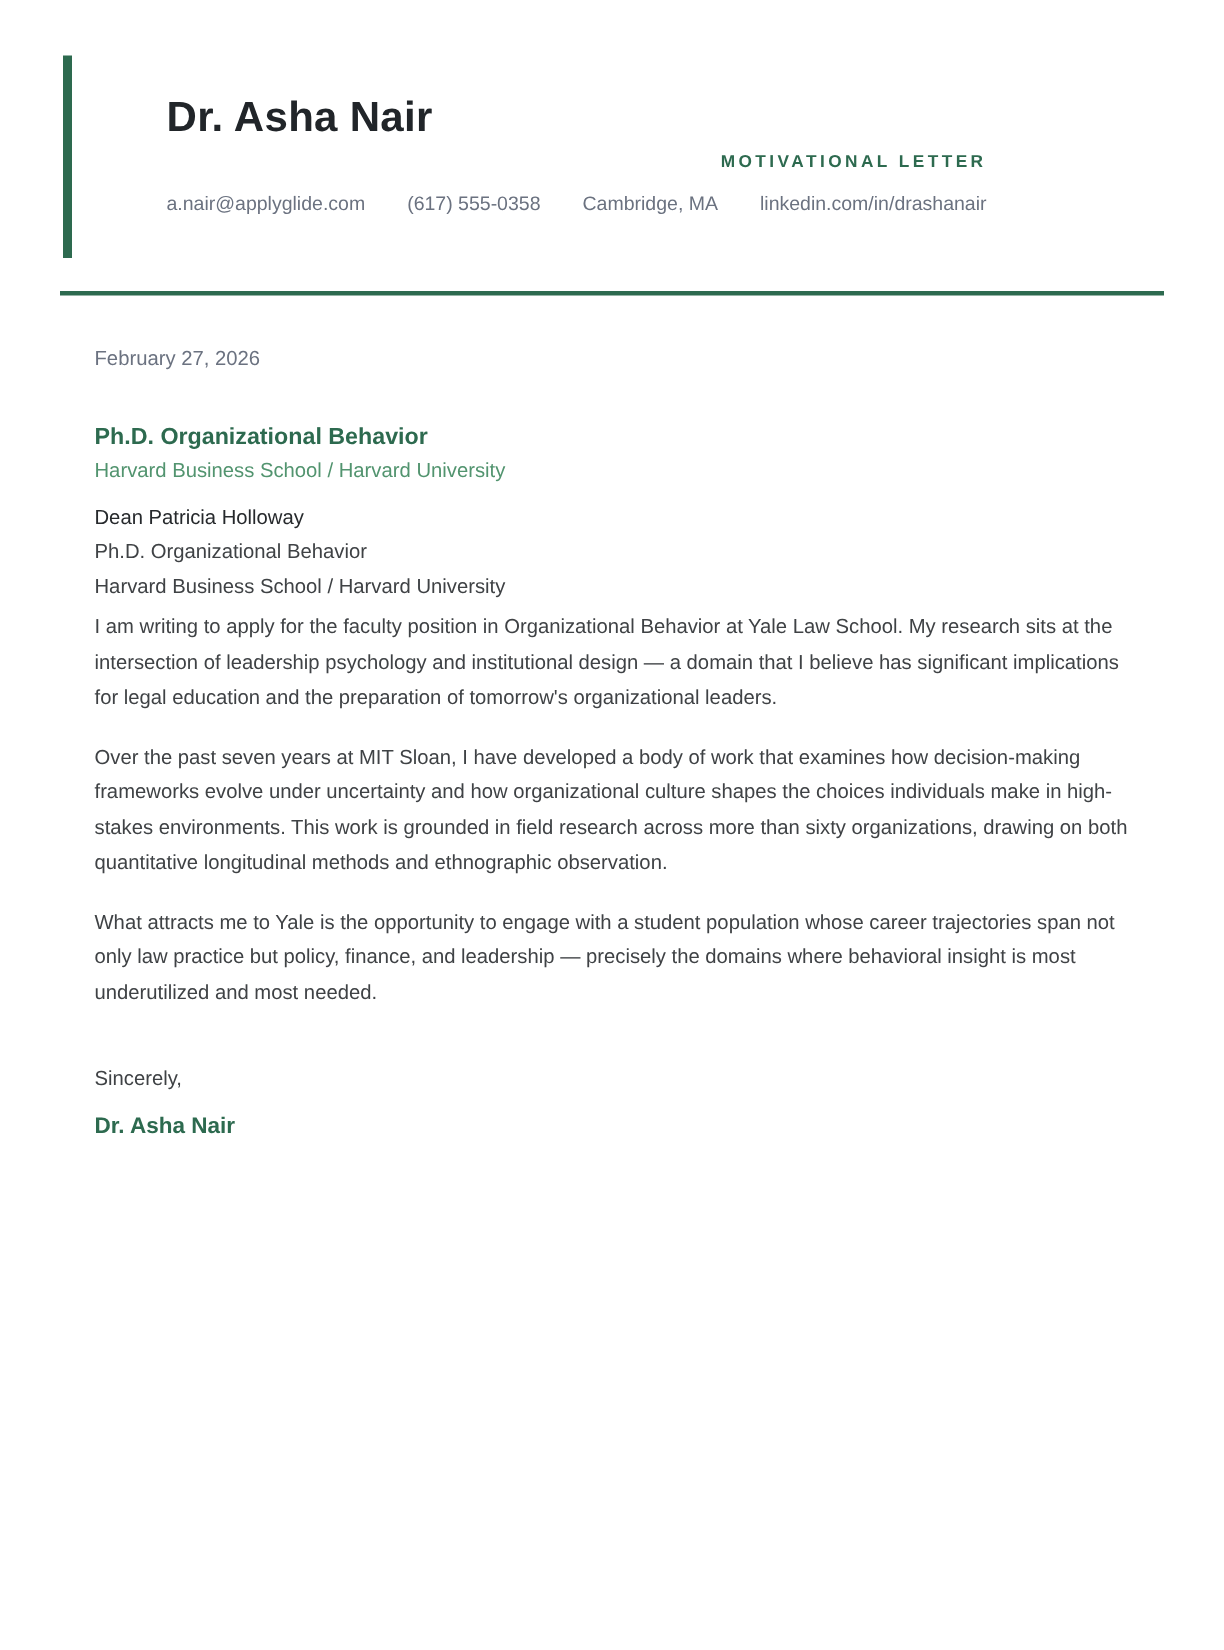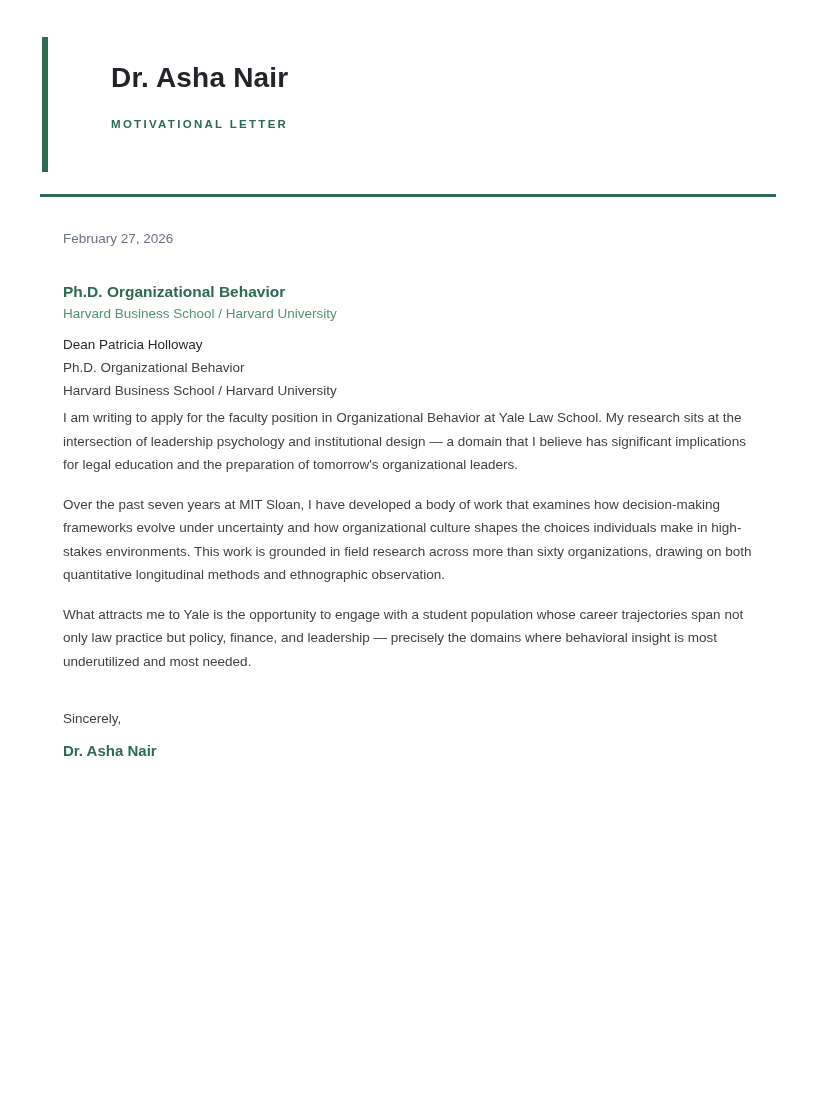--- a/index.html
+++ b/index.html
@@ -31,24 +31,25 @@
   .header-content{
     padding:27px 0 0 63px;
   }
   .name-title{
     font-size:28px;font-weight:bold;
     color:var(--text-dark);
     line-height:1;
     letter-spacing:.2px;
   }
   .doc-type{
-    margin-top:26px;
+    margin-top:10px;
     font-size:11.5px;font-weight:bold;
     letter-spacing:2.3px;
     color:var(--green-dark);
+    text-align:right;
   }
   .contact-row{
     margin-top:14px;
     display:flex;gap:28px;
     font-size:13px;
     color:var(--text-muted);
   }
   .divider{
     height:3px;
     background:var(--green-dark);
@@ -101,20 +102,26 @@
   }
 </style>
 </head>
 <body>
 
 <header class="header">
   <div class="accent-bar"></div>
   <div class="header-content">
     <div class="name-title">Dr. Asha Nair</div>
     <div class="doc-type">MOTIVATIONAL LETTER</div>
+    <div class="contact-row">
+      <span>a.nair@applyglide.com</span>
+      <span>(617) 555-0358</span>
+      <span>Cambridge, MA</span>
+      <span>linkedin.com/in/drashanair</span>
+    </div>
   </div>
 </header>
 
 <div class="divider"></div>
 
 <main class="letter">
   <div class="date">February 27, 2026</div>
 
   <div class="position-title">Ph.D. Organizational Behavior</div>
   <div class="position-org">Harvard Business School / Harvard University</div>

